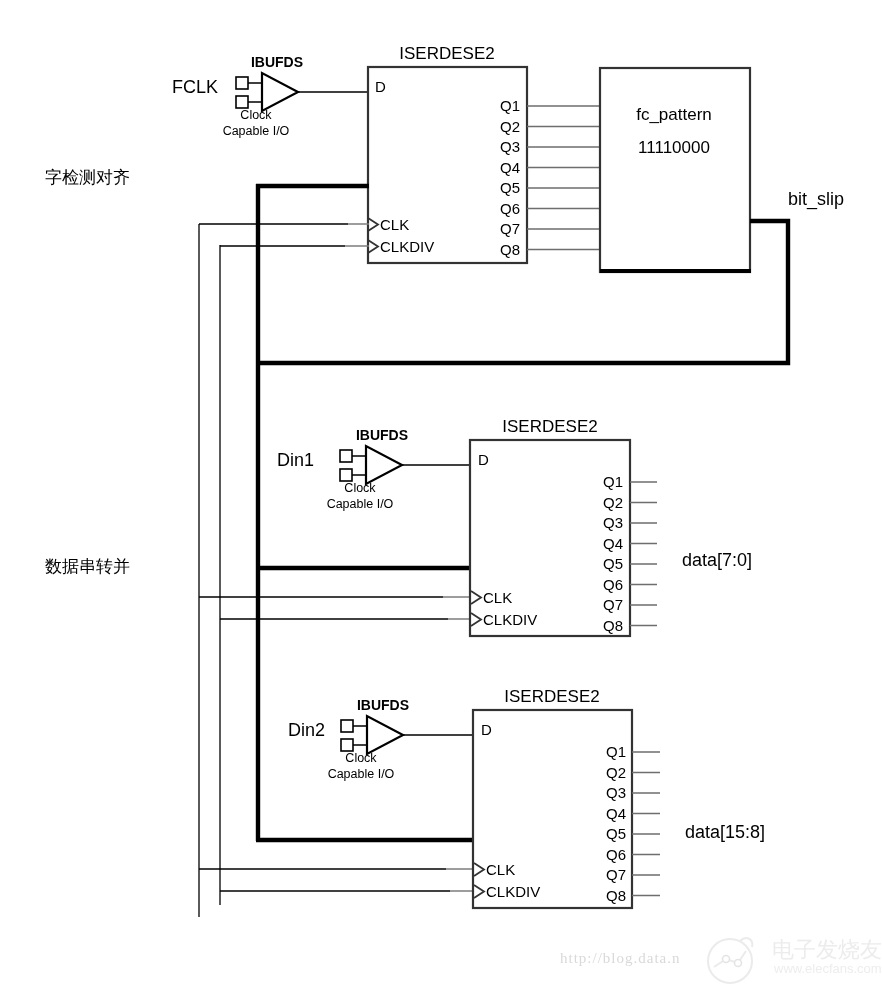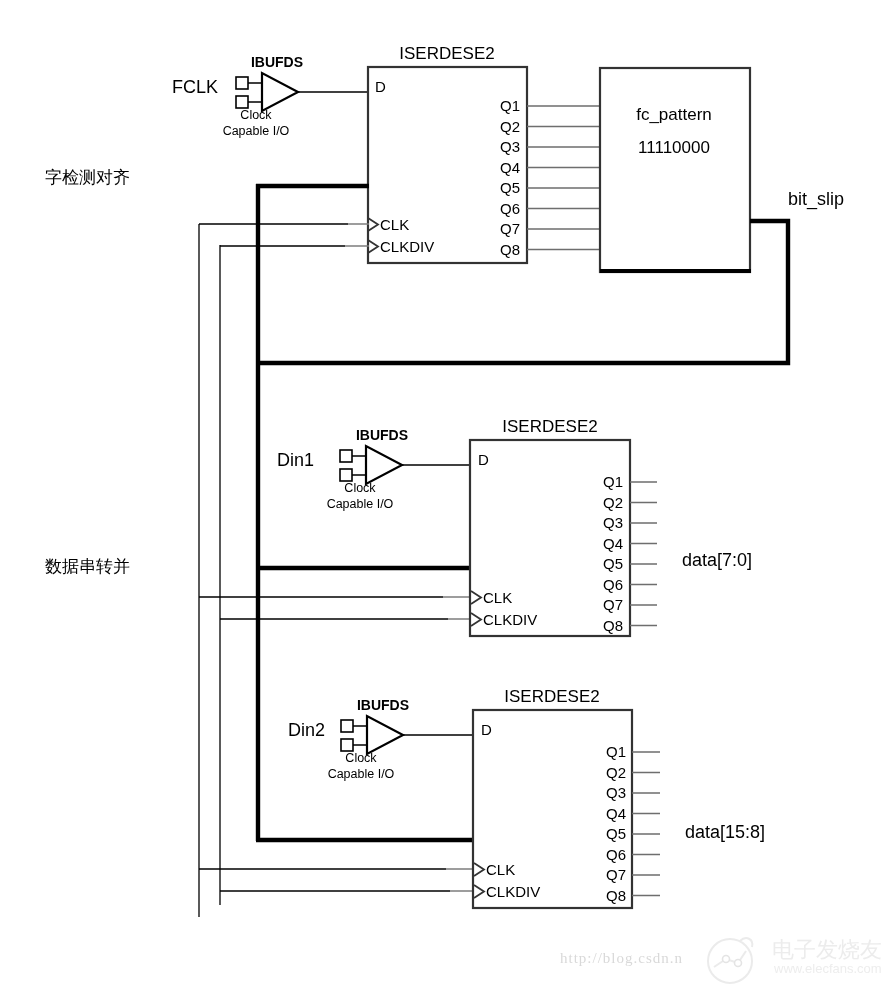--- a/index.html
+++ b/index.html
@@ -308,21 +308,21 @@
       <text class="t-pin-q" x="626" y="900.5">Q8</text>
 
       <path class="wire-bus" d="M632 752 H660 M632 772.5 H660 M632 793 H660 M632 813.5 H660
                M632 834 H660 M632 854.5 H660 M632 875 H660 M632 895.5 H660"></path>
     </g>
 
     <text class="t-sig" x="685" y="838">data[15:8]</text>
 
   </svg>
 
-  <div class="watermark-url">http://blog.csdn.n</div>
+  <div class="watermark-url">http://blog.data.n</div>
 
   <div class="watermark-logo">
     <svg width="60" height="54" viewBox="0 0 60 54">
       <circle cx="30" cy="28" r="22" fill="none" stroke="#ebebeb" stroke-width="2"></circle>
       <path d="M14 34 L26 26 L38 30 L46 18" fill="none" stroke="#ebebeb" stroke-width="2"></path>
       <circle cx="26" cy="26" r="3.5" fill="#ffffff" stroke="#e4e4e4" stroke-width="1.6"></circle>
       <circle cx="38" cy="30" r="3.5" fill="#ffffff" stroke="#e4e4e4" stroke-width="1.6"></circle>
       <path d="M40 8 C46 2 54 6 52 14" fill="none" stroke="#ebebeb" stroke-width="2"></path>
     </svg>
     <div class="wm-cn">电子发烧友</div>

